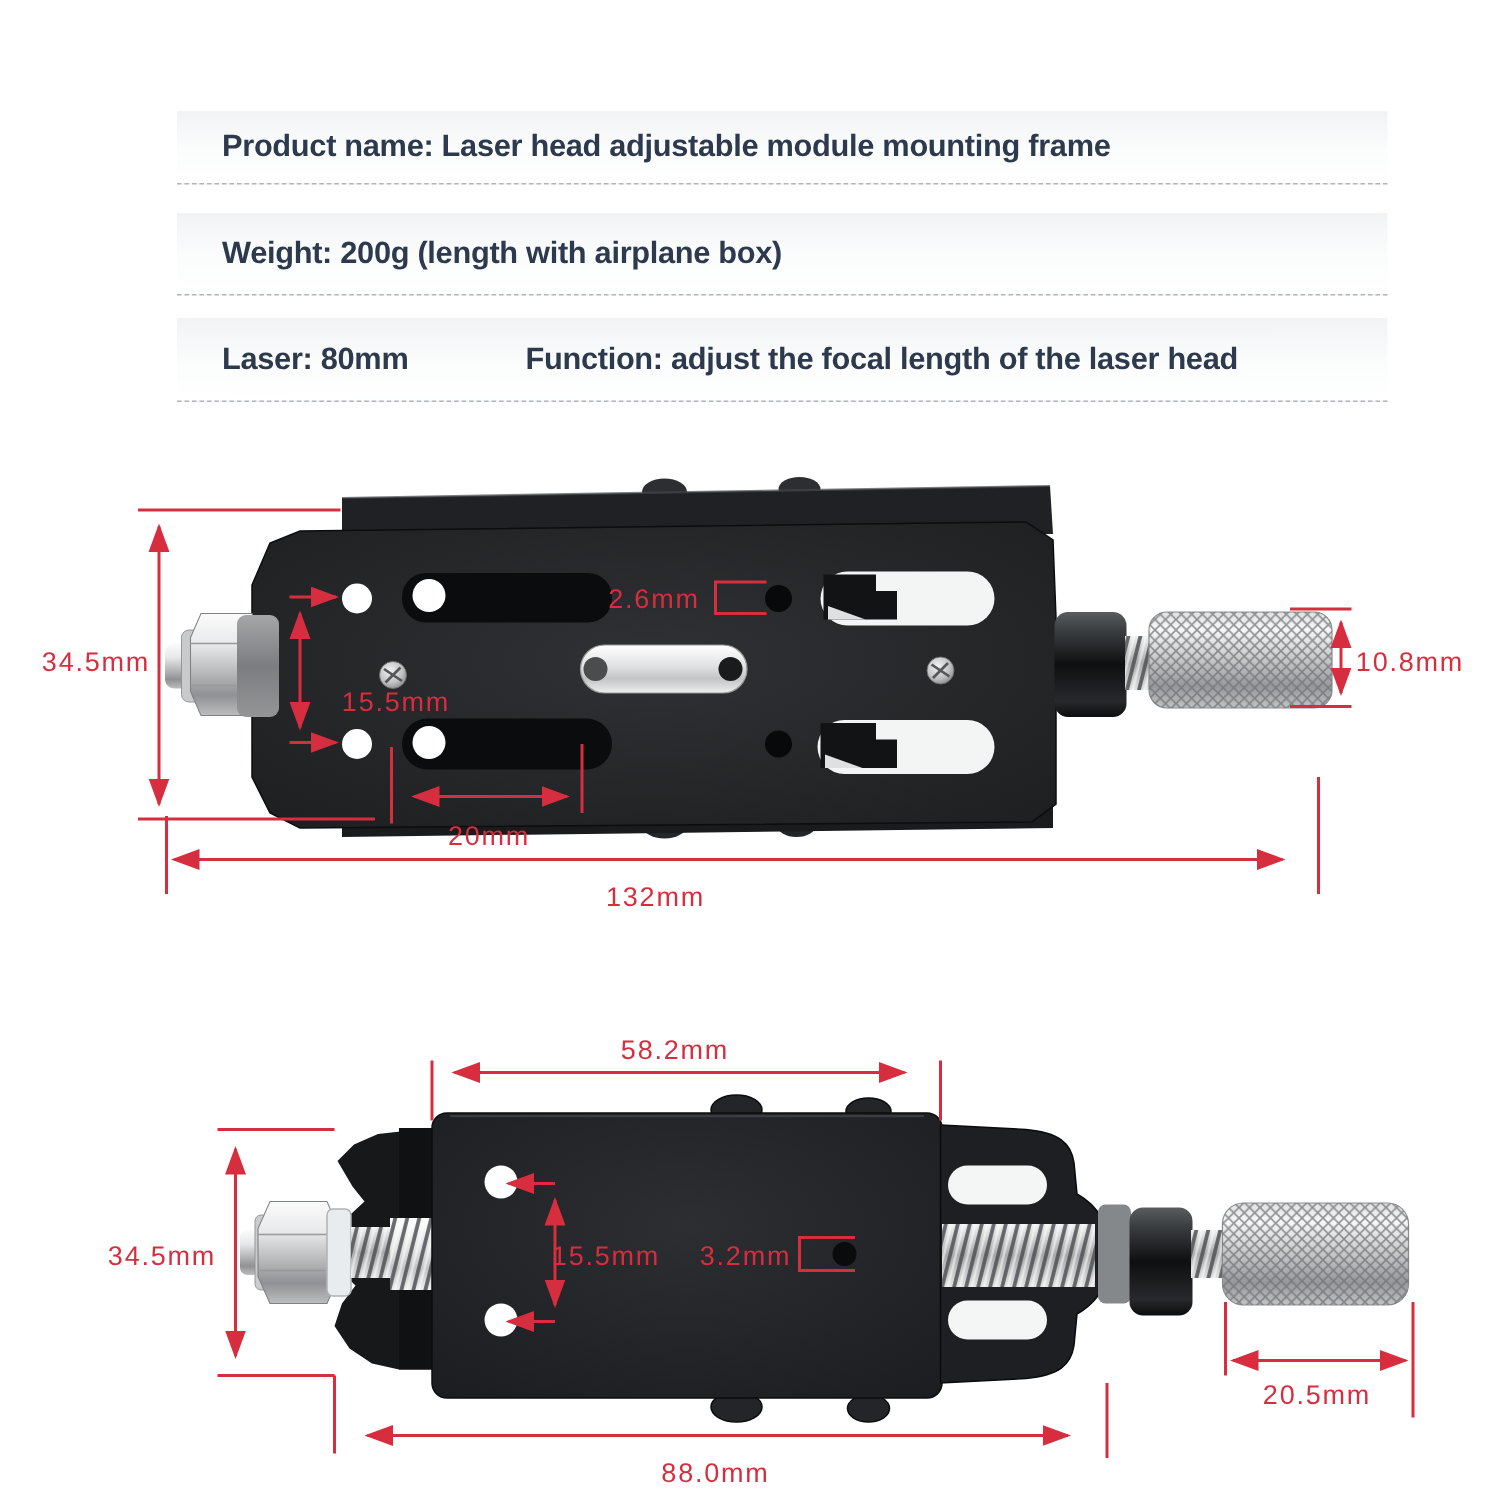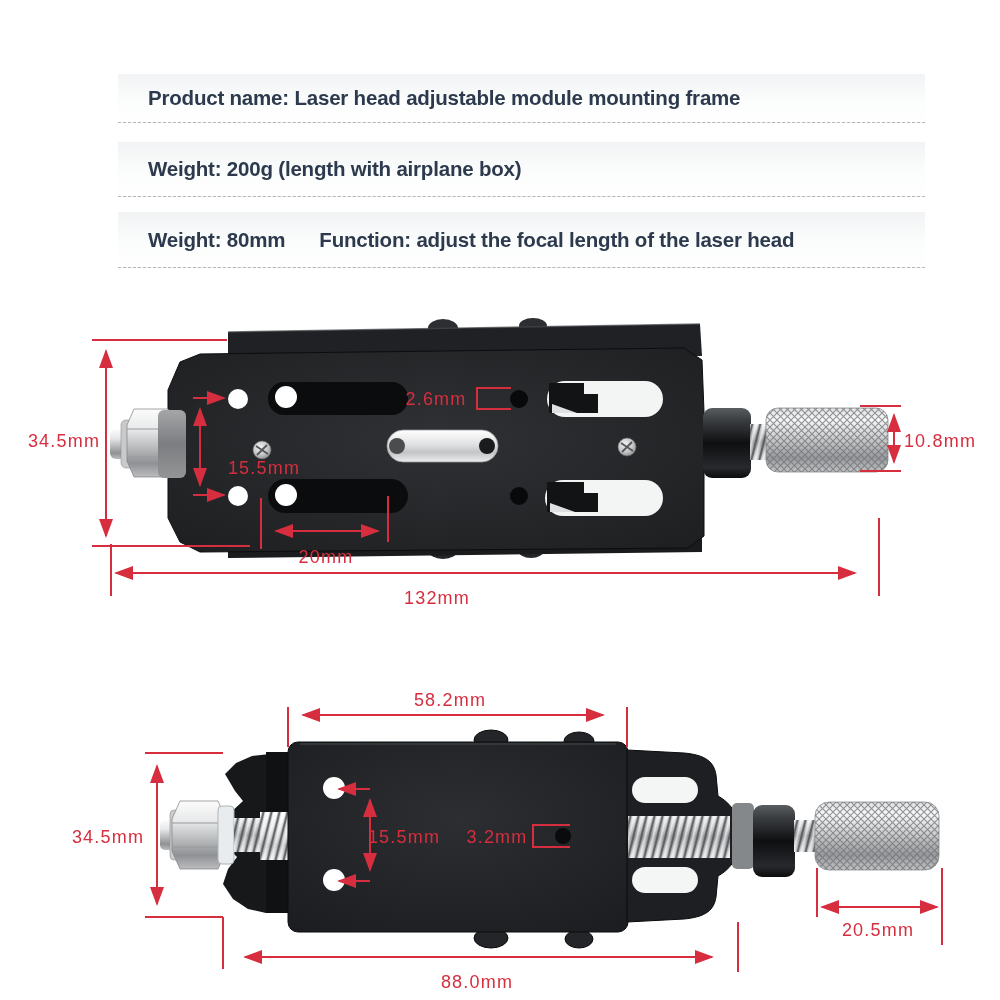--- a/index.html
+++ b/index.html
@@ -10,21 +10,21 @@
   
   .spec-rows{position:absolute;left:118px;top:70px;width:807px;}
   .spec-row{
     position:absolute;left:0;width:807px;
     background:linear-gradient(180deg,#f2f3f4 0%,#fbfcfc 55%,#ffffff 100%);
     border-bottom:1px dashed #b2b6ba;
     display:flex;align-items:center;
     color:#2d3a4e;font-weight:700;font-size:20.5px;letter-spacing:-0.2px;
   }
   .spec-row .txt{margin-left:30px;white-space:nowrap;}
-  .spec-row .txt2{margin-left:34px;white-space:nowrap;}
+  .spec-row .txt2{margin-left:78px;white-space:nowrap;}
   .row-1{top:4px;height:48px;}
   .row-2{top:72px;height:54px;}
   .row-3{top:142px;height:55px;}
   
   svg.diagram{position:absolute;left:0;top:0;}
   .dim-line{stroke:#d62e3f;stroke-width:2;fill:none;}
   .dim-text{
     fill:#d62e3f;font-family:"Liberation Sans",sans-serif;
     font-size:18px;letter-spacing:1.2px;font-weight:400;
   }
@@ -36,21 +36,21 @@
 <div class="stage">
 
   <div class="spec-rows">
     <div class="spec-row row-1">
       <span class="txt">Product name: Laser head adjustable module mounting frame</span>
     </div>
     <div class="spec-row row-2">
       <span class="txt">Weight: 200g (length with airplane box)</span>
     </div>
     <div class="spec-row row-3">
-      <span class="txt">Weight: 80mm</span>
+      <span class="txt">Laser: 80mm</span>
       <span class="txt2">Function: adjust the focal length of the laser head</span>
     </div>
   </div>
 
   <svg class="diagram" width="1000" height="1000" viewBox="0 0 1000 1000">
     <defs>
       <marker id="arrE" markerWidth="10" markerHeight="8" refX="8.5" refY="3.5" orient="auto">
         <path d="M0,0 L9.5,3.5 L0,7 Z" fill="#d62e3f"></path>
       </marker>
       <marker id="arrS" markerWidth="10" markerHeight="8" refX="1" refY="3.5" orient="auto">

